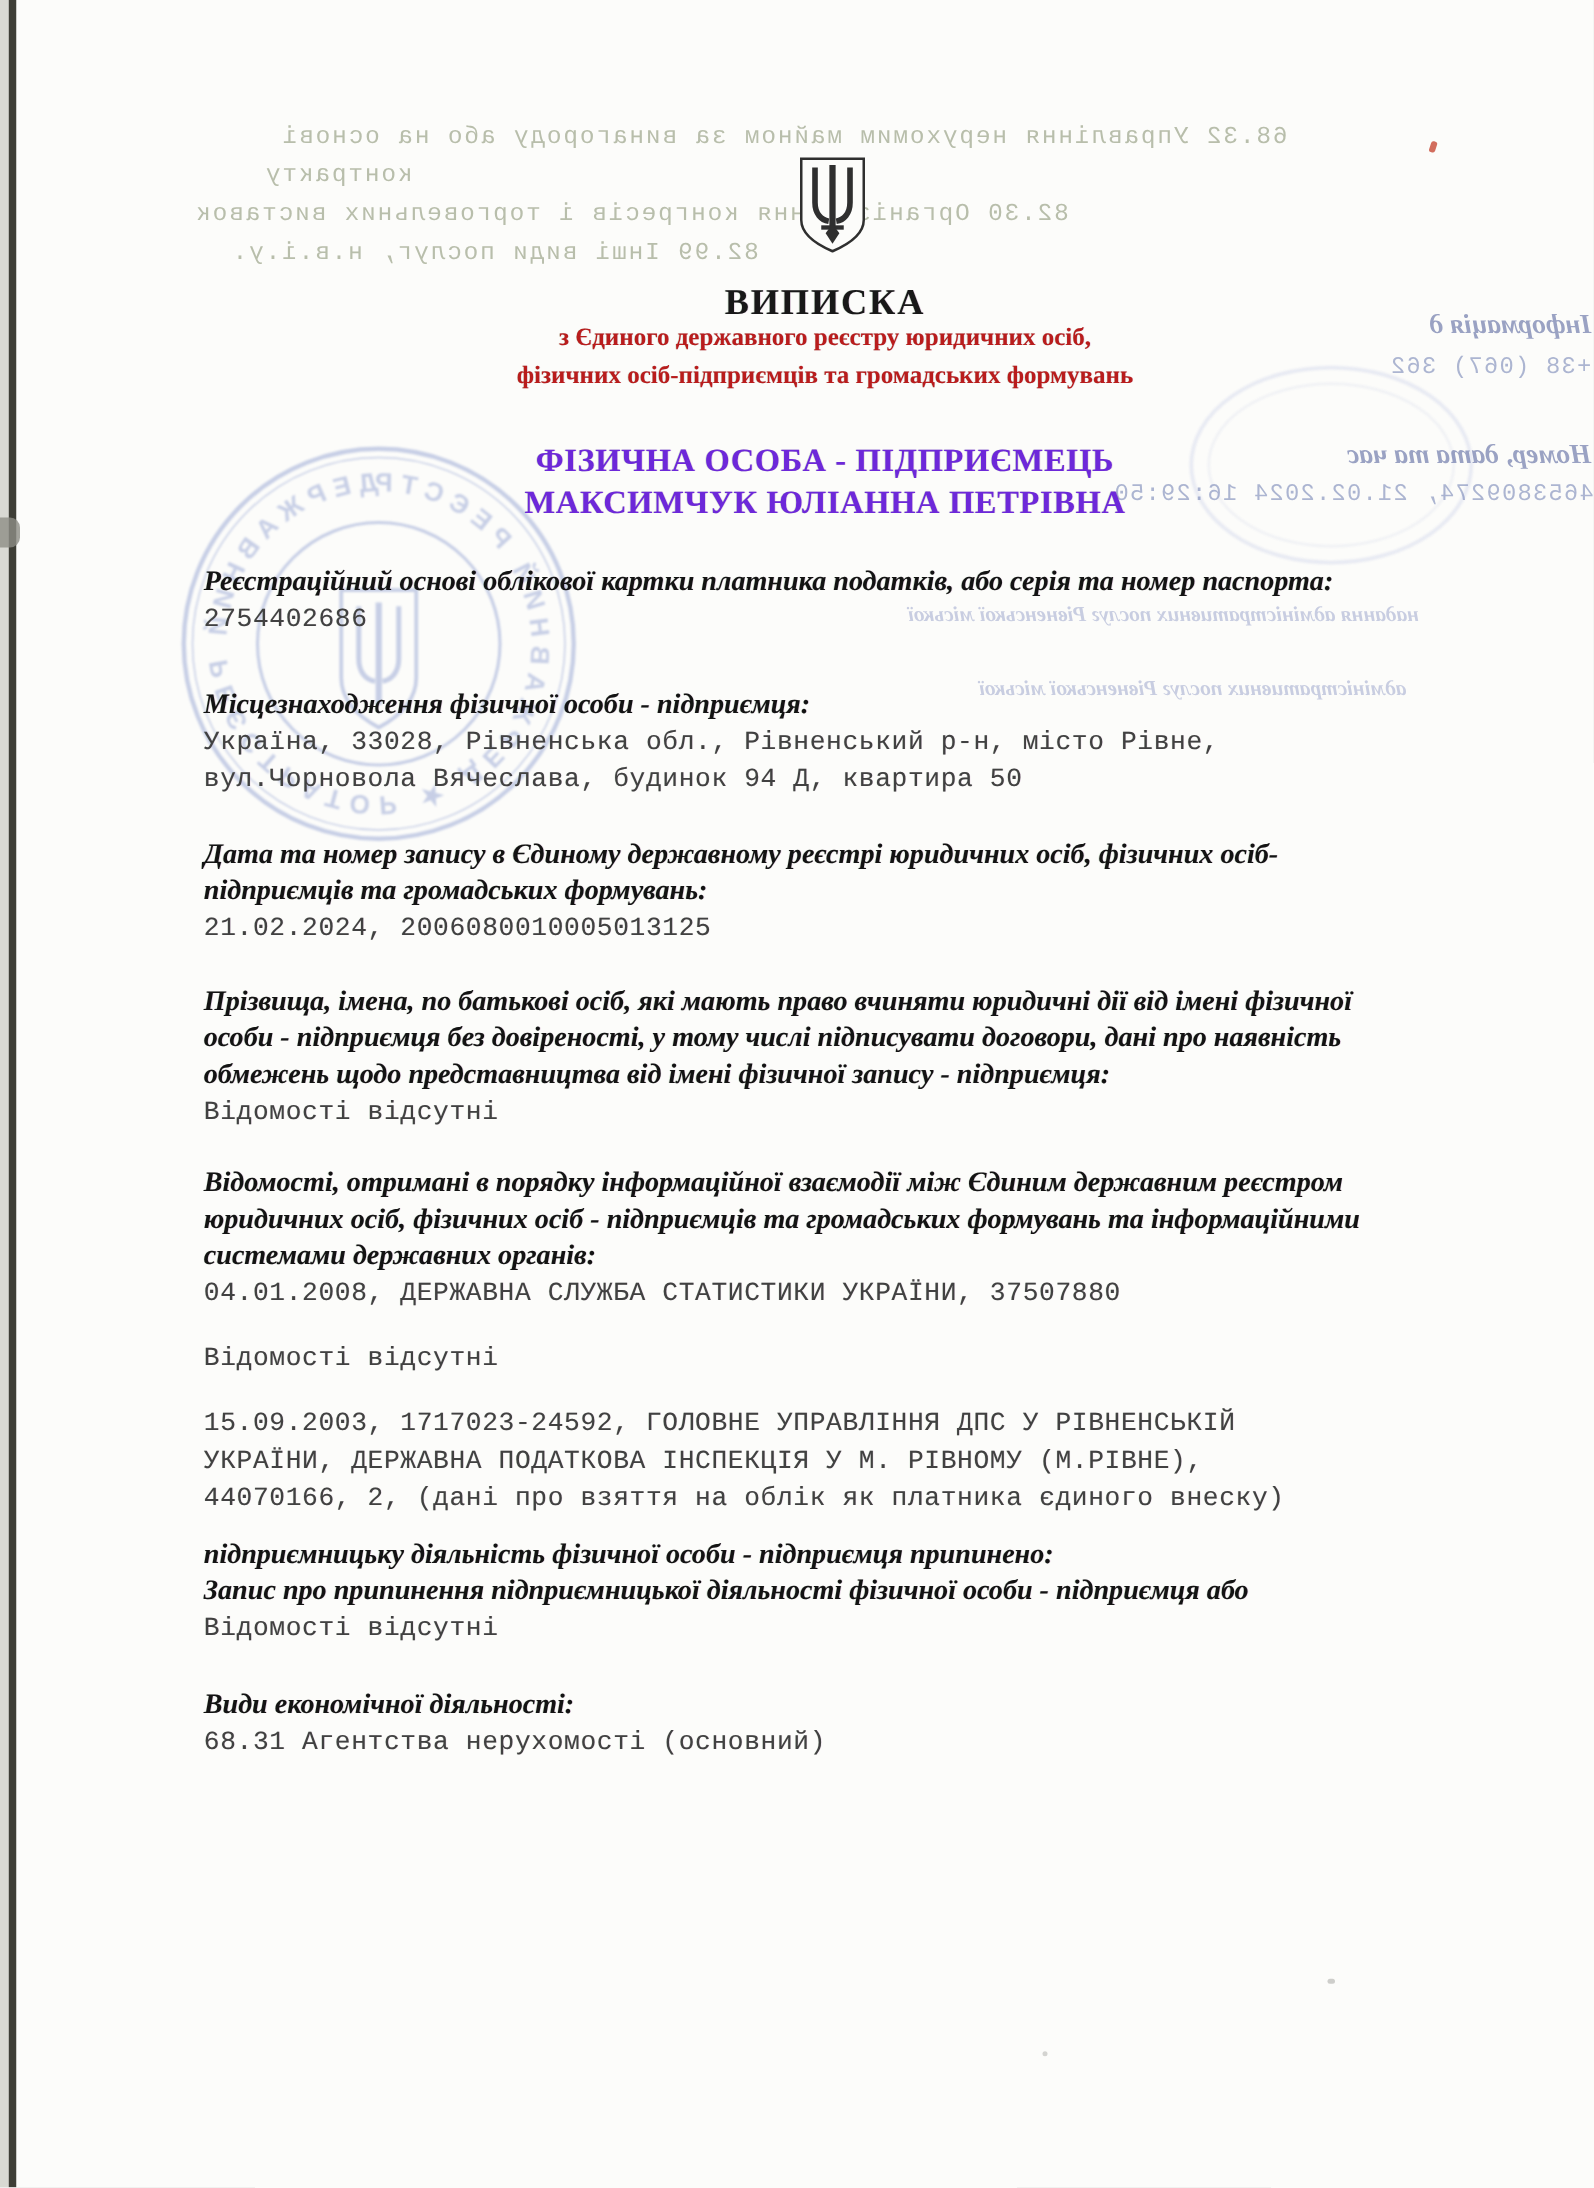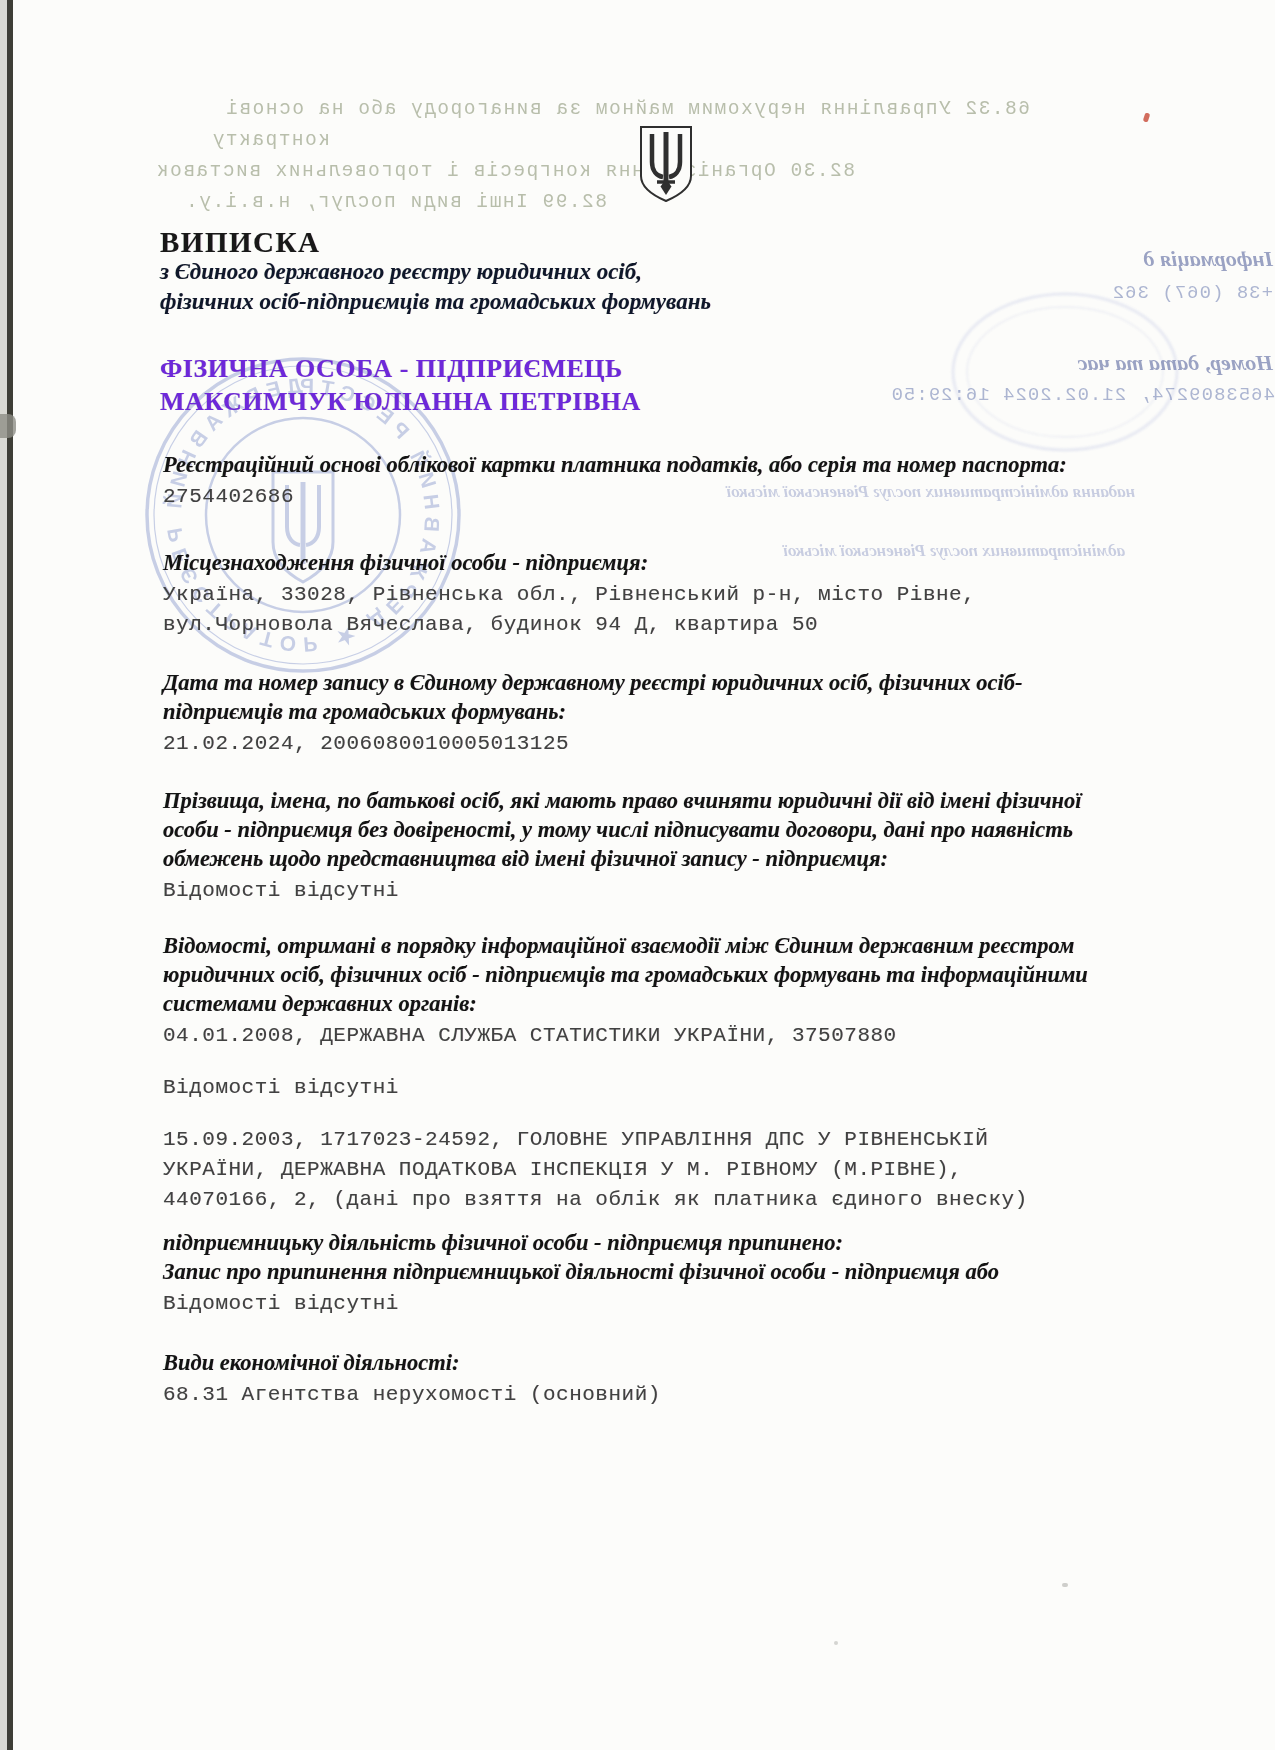--- a/index.html
+++ b/index.html
@@ -21,25 +21,25 @@
   .bleed-mono{font-family:"Liberation Mono", monospace;font-size:19.5px;letter-spacing:1.5px;color:rgba(139,149,118,.6);}
   .bleed-mono-blue{font-family:"Liberation Mono", monospace;font-size:19px;letter-spacing:1px;color:rgba(75,95,160,.45);}
   .bleed-serif-blue{font-family:"Liberation Serif", serif;font-style:italic;font-weight:700;font-size:22px;color:rgba(55,72,140,.5);}
   .bleed-serif-light{font-family:"Liberation Serif", serif;font-style:italic;font-weight:700;font-size:17px;color:rgba(100,115,175,.34);}
   
   .stamp{position:absolute;left:140px;top:352px;width:326px;height:326px;transform:scaleX(-1);opacity:.30;filter:blur(0.7px);}
   .stamp-ellipse{position:absolute;left:945px;top:282px;width:240px;height:180px;opacity:.8;filter:blur(1px);}
   
   .emblem{position:absolute;left:636px;top:124px;width:60px;height:80px;}
   
-  .center-band{position:absolute;left:160px;width:1000px;text-align:left;}
+  .center-band{position:absolute;left:160px;width:1000px;text-align:center;}
   .doc-title{font-size:29px;font-weight:700;letter-spacing:1.5px;color:#181818;
     text-shadow:-0.6px 0 rgba(20,110,20,.18),0.6px 0 rgba(130,20,130,.18);}
-  .doc-sub{font-size:23px;font-weight:700;color:#0f172a;
-    text-shadow:-0.5px 0 rgba(20,110,20,.16),0.5px 0 rgba(130,20,130,.16);font-style:italic;}
+  .doc-sub{font-size:20px;font-weight:700;color:#b91c1c;
+    text-shadow:-0.5px 0 rgba(20,110,20,.16),0.5px 0 rgba(130,20,130,.16);}
   .entity-line{font-size:26px;font-weight:700;letter-spacing:.5px;color:#6d28d9;
     text-shadow:-0.6px 0 rgba(20,110,20,.16),0.6px 0 rgba(130,20,130,.16);}
   
   .section{position:absolute;left:163px;width:990px;}
   .h-line{font-style:italic;font-weight:700;font-size:22.5px;line-height:29px;color:#131313;white-space:nowrap;
     text-shadow:-0.5px 0 rgba(20,110,20,.18),0.5px 0 rgba(130,20,130,.18);}
   .v-group{margin-top:3px;}
   .v-group + .v-group{margin-top:22px;}
   .v-line{font-family:"Liberation Mono", monospace;font-size:21px;line-height:30px;letter-spacing:.5px;color:#414141;white-space:nowrap;
     text-shadow:-0.4px 0 rgba(20,110,20,.15),0.4px 0 rgba(130,20,130,.15);}

